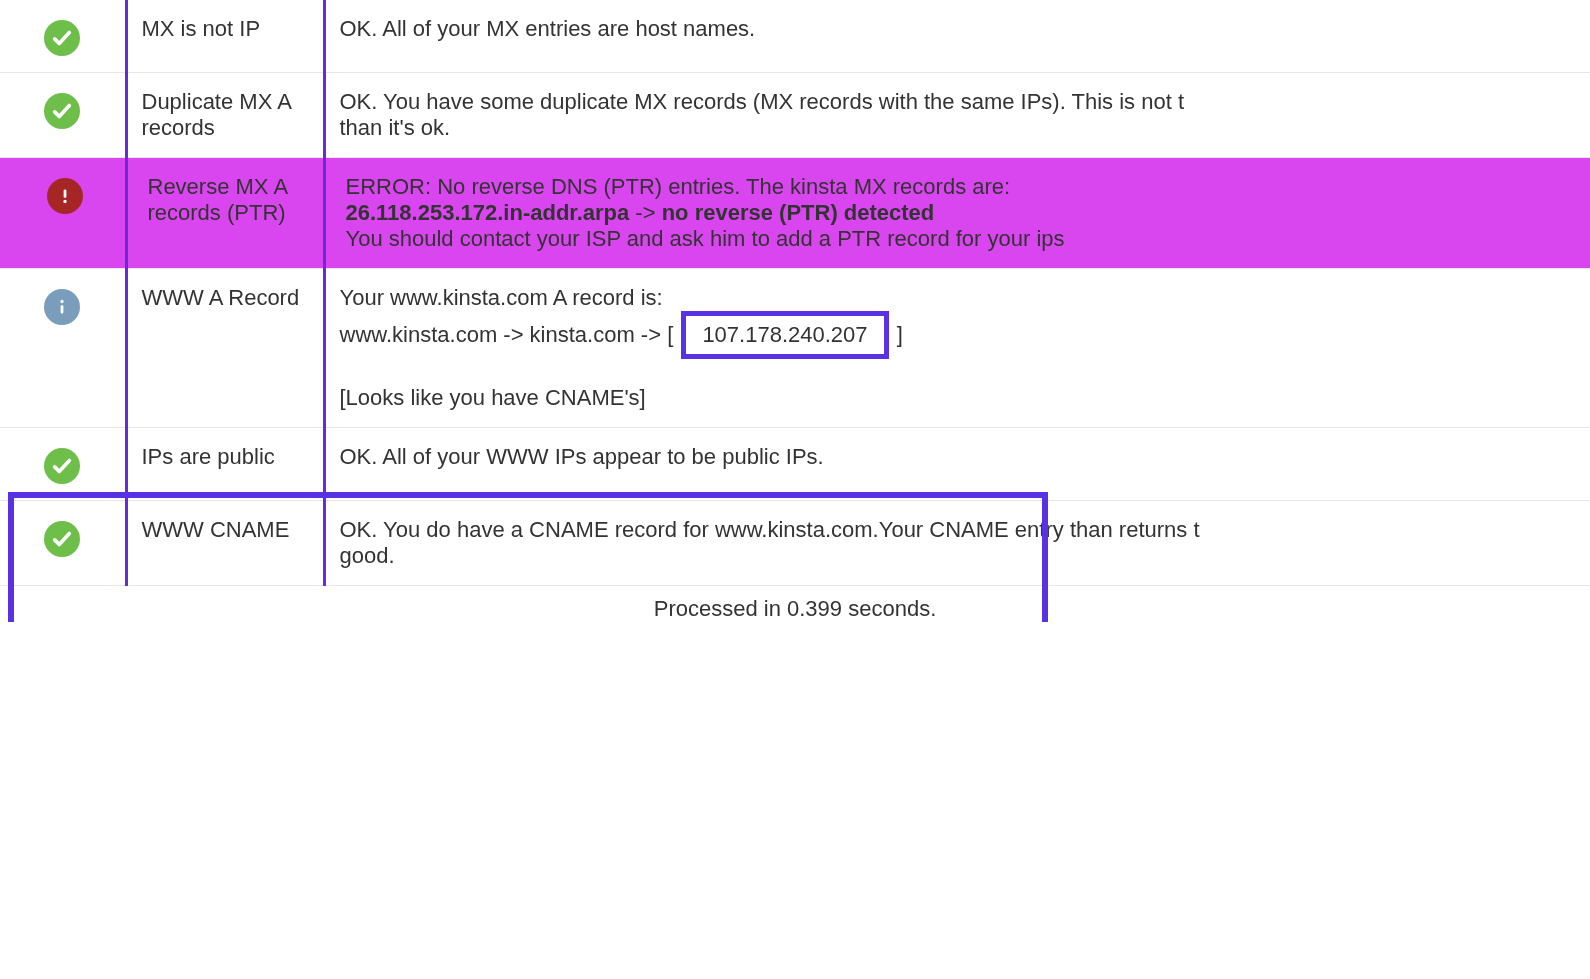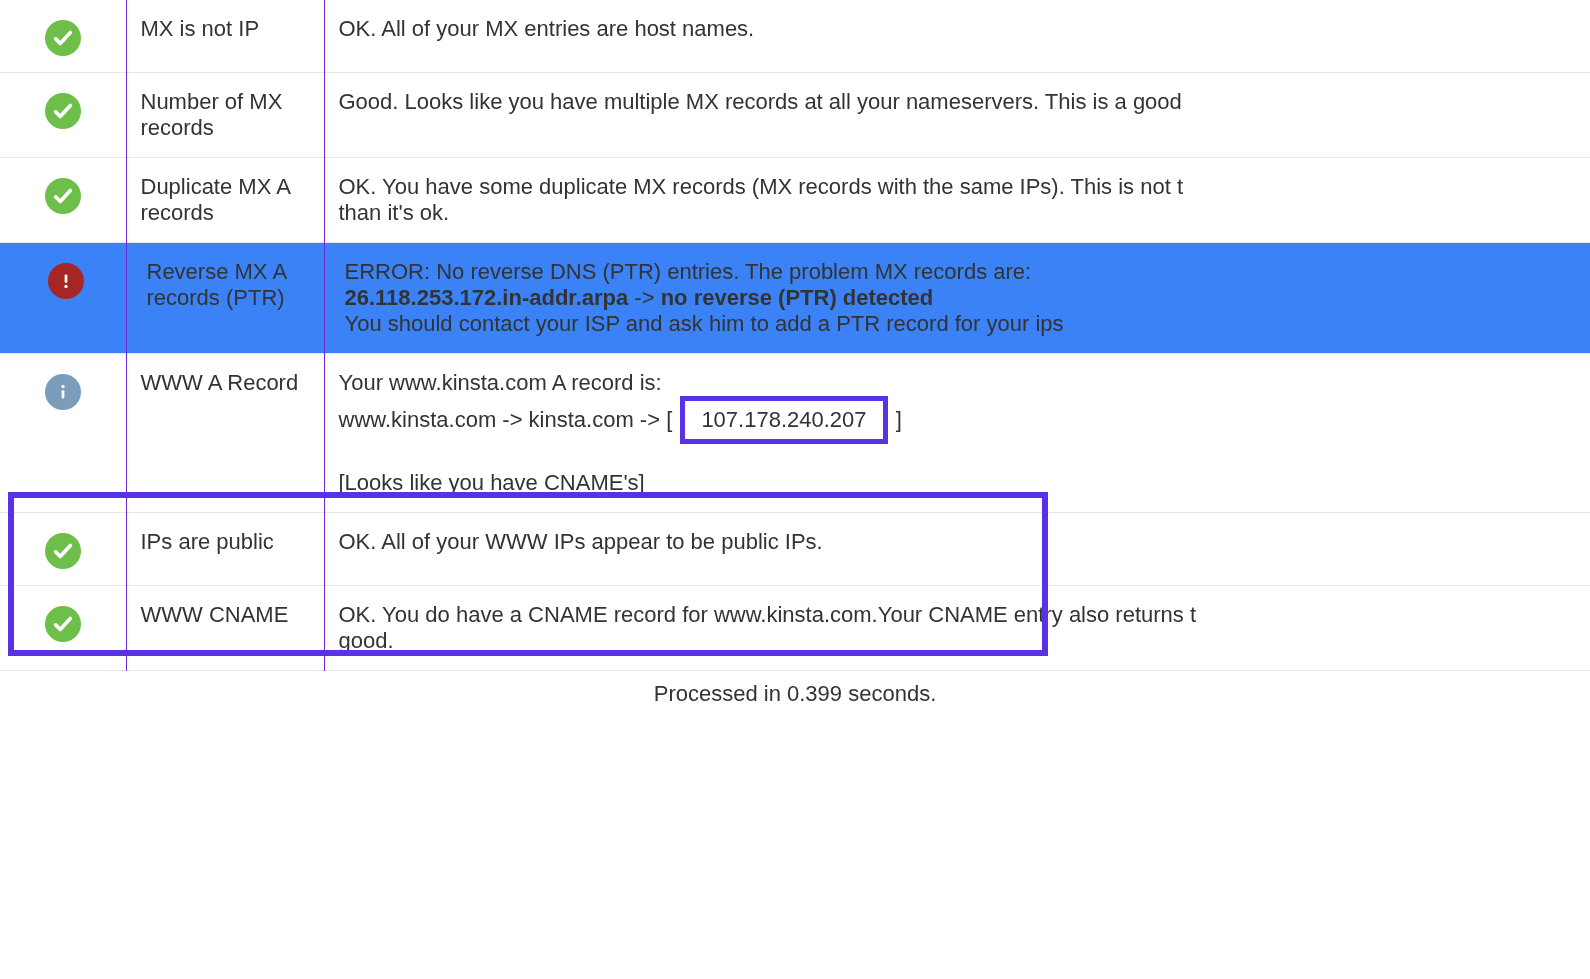--- a/index.html
+++ b/index.html
@@ -12,38 +12,38 @@
   }
   table {
     width: 100%;
     border-collapse: collapse;
     table-layout: fixed;
   }
   tr { border-bottom: 1px solid #e6e6e6; }
   td {
     padding: 16px 14px;
     vertical-align: top;
-    border-right: 1px solid #6d28d9;
+    border-right: 3px solid #6d28d9;
   }
   td:last-child { border-right: none; }
   .col-status { width: 126px; text-align: center; }
   .col-label  { width: 198px; }
   .col-desc   { }
   .icon {
     width: 36px; height: 36px;
     border-radius: 50%;
     display: inline-flex;
     align-items: center; justify-content: center;
     margin-top: 4px;
   }
   .icon svg { width: 22px; height: 22px; }
   .icon-ok    { background: #6ebe4a; }
   .icon-err   { background: #a62626; }
   .icon-info  { background: #7a9dbb; }
-  .row-error td { background: #3b82f6; padding-left: 20px; }
+  .row-error td { background: #d946ef; padding-left: 20px; }
   .row-highlight { position: relative; }
   .hl-box {
     position: absolute;
     border: 6px solid #5a32e6;
     pointer-events: none;
     z-index: 5;
   }
   .ip-box {
     display: inline-block;
     border: 5px solid #5a32e6;
@@ -73,41 +73,32 @@
             </span></td>
           <td class="col-label">MX is not IP</td>
           <td class="col-desc"><span>OK. All of your MX entries are host names.</span></td>
         </tr>
         <tr>
           <td class="col-status"><span class="icon icon-ok">
               <svg viewBox="0 0 24 24" fill="none" stroke="#fff" stroke-width="4" stroke-linecap="round" stroke-linejoin="round">
                 <polyline points="4 13 9 18 20 6"></polyline>
               </svg>
             </span></td>
-          <td class="col-label">Number of MX records</td>
-          <td class="col-desc"><span>Good. Looks like you have multiple MX records at all your nameservers. This is a good</span></td>
-        </tr>
-        <tr>
-          <td class="col-status"><span class="icon icon-ok">
-              <svg viewBox="0 0 24 24" fill="none" stroke="#fff" stroke-width="4" stroke-linecap="round" stroke-linejoin="round">
-                <polyline points="4 13 9 18 20 6"></polyline>
-              </svg>
-            </span></td>
           <td class="col-label">Duplicate MX A records</td>
           <td class="col-desc"><span>OK. You have some duplicate MX records (MX records with the same IPs). This is not t</span><br><span>than it's ok.</span></td>
         </tr>
         <tr class="row-error">
           <td class="col-status"><span class="icon icon-err">
               <svg viewBox="0 0 24 24">
                 <rect x="10.5" y="5" width="3" height="9" rx="1.2" fill="#fff"></rect>
                 <circle cx="12" cy="18" r="1.8" fill="#fff"></circle>
               </svg>
             </span></td>
           <td class="col-label">Reverse MX A records (PTR)</td>
-          <td class="col-desc"><span>ERROR: No reverse DNS (PTR) entries. The problem MX records are:</span><br><b>26.118.253.172.in-addr.arpa</b><span> -&gt; </span><b>no reverse (PTR) detected</b><br><span>You should contact your ISP and ask him to add a PTR record for your ips</span></td>
+          <td class="col-desc"><span>ERROR: No reverse DNS (PTR) entries. The kinsta MX records are:</span><br><b>26.118.253.172.in-addr.arpa</b><span> -&gt; </span><b>no reverse (PTR) detected</b><br><span>You should contact your ISP and ask him to add a PTR record for your ips</span></td>
         </tr>
         <tr class="row-highlight">
           <td class="col-status"><span class="icon icon-info">
               <svg viewBox="0 0 24 24">
                 <circle cx="12" cy="6" r="1.8" fill="#fff"></circle>
                 <rect x="10.5" y="10" width="3" height="9" rx="1.2" fill="#fff"></rect>
               </svg>
             </span></td>
           <td class="col-label">WWW A Record</td>
           <td class="col-desc"><span>Your www.kinsta.com A record is:</span><br><span>www.kinsta.com -&gt; kinsta.com -&gt; [ </span><span class="ip-box">107.178.240.207</span><span> ]</span><br><br><span>[Looks like you have CNAME's]</span></td>
@@ -121,18 +112,18 @@
           <td class="col-label">IPs are public</td>
           <td class="col-desc"><span>OK. All of your WWW IPs appear to be public IPs.</span></td>
         </tr>
         <tr>
           <td class="col-status"><span class="icon icon-ok">
               <svg viewBox="0 0 24 24" fill="none" stroke="#fff" stroke-width="4" stroke-linecap="round" stroke-linejoin="round">
                 <polyline points="4 13 9 18 20 6"></polyline>
               </svg>
             </span></td>
           <td class="col-label">WWW CNAME</td>
-          <td class="col-desc"><span>OK. You do have a CNAME record for www.kinsta.com.Your CNAME entry also returns t</span><br><span>good.</span></td>
+          <td class="col-desc"><span>OK. You do have a CNAME record for www.kinsta.com.Your CNAME entry than returns t</span><br><span>good.</span></td>
         </tr>
       </tbody>
   </table>
 </div>
 <div class="footer">Processed in 0.399 seconds.</div>
 
 </body></html>

